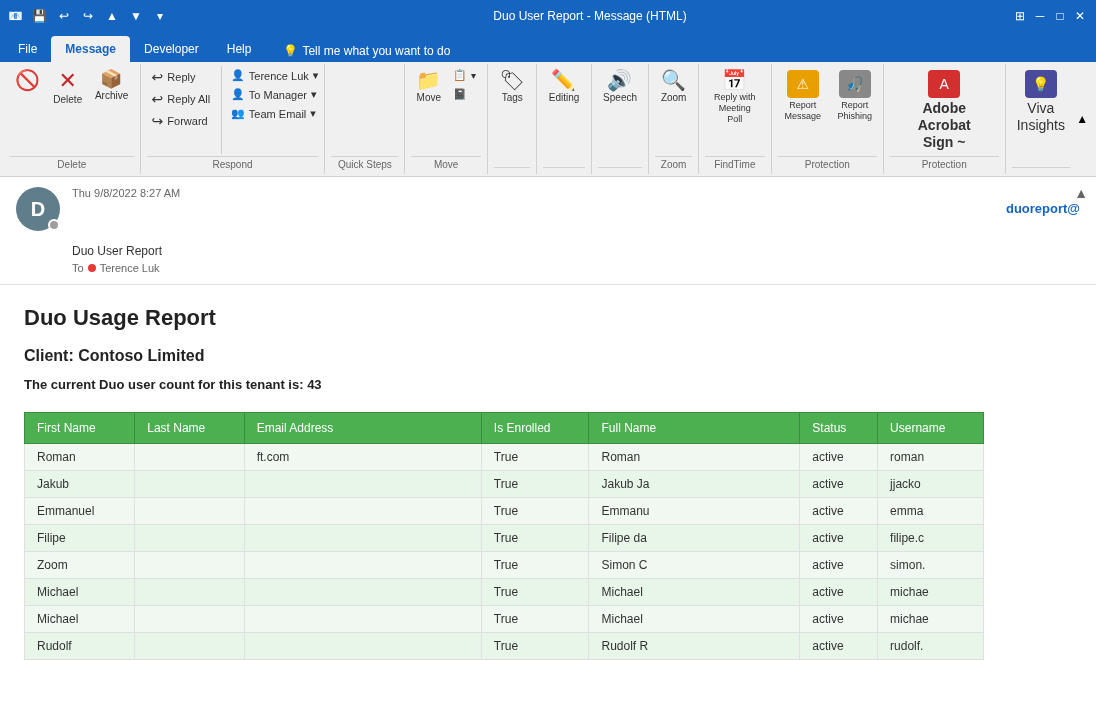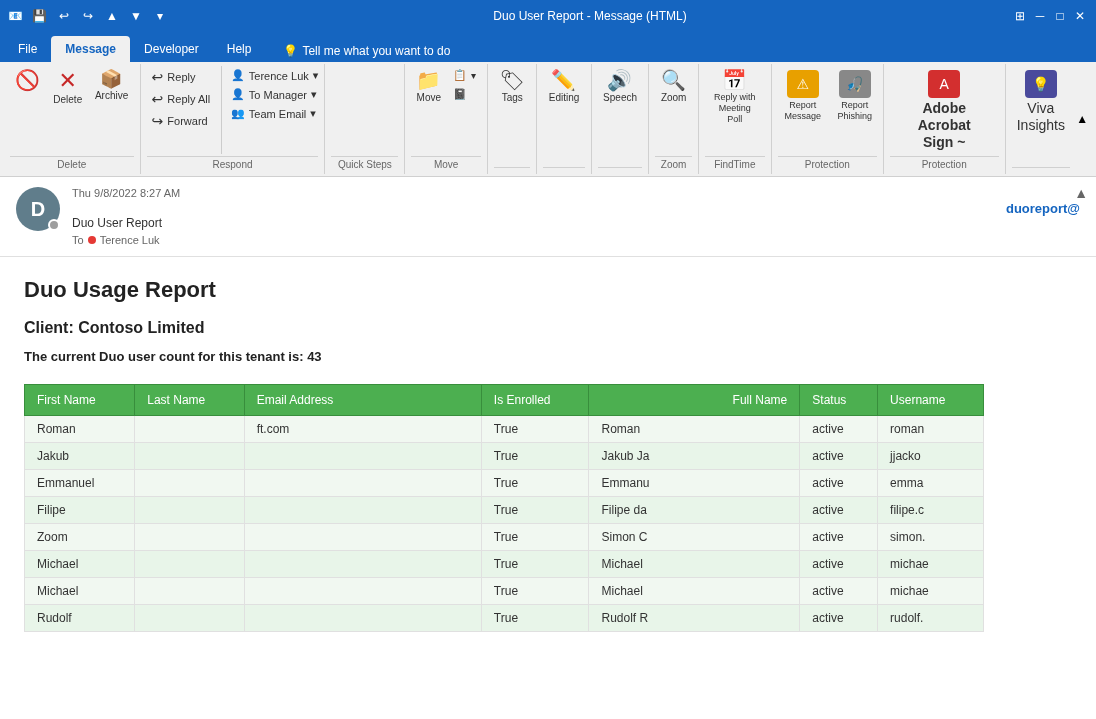--- a/index.html
+++ b/index.html
@@ -153,21 +153,21 @@
       width: 12px; height: 12px;
       background: #9e9e9e;
       border-radius: 50%;
       border: 2px solid white;
       position: absolute;
       bottom: 0; right: 0;
     }
     .message-header-info { flex: 1; }
     .message-timestamp { font-size: 11px; color: #666; margin-bottom: 2px; }
     .message-from { font-size: 13px; font-weight: 700; color: #1565c0; text-align: right; }
-    .message-subject { font-size: 12px; color: #333; }
+    .message-subject { font-size: 12px; color: #333; margin-top: 28px; }
     .message-to { font-size: 11px; color: #666; margin-top: 4px; display: flex; align-items: center; gap: 4px; }
     .to-dot { width: 8px; height: 8px; background: #e53935; border-radius: 50%; }
     .collapse-btn {
       position: absolute; right: 8px; top: 8px;
       cursor: pointer; font-size: 14px; color: #666;
     }
 
     
     .message-body-container {
       flex: 1;
@@ -445,21 +445,21 @@
       <div class="email-client">Client: Contoso Limited</div>
       <div class="email-count">The current Duo user count for this tenant is: 43</div>
 
       <table class="report-table">
         <thead>
           <tr>
             <th>First Name</th>
             <th>Last Name</th>
             <th style="min-width:180px;">Email Address</th>
             <th>Is Enrolled</th>
-            <th style="min-width:160px;text-align:right;">Full Name</th>
+            <th style="min-width:160px;">Full Name</th>
             <th>Status</th>
             <th>Username</th>
           </tr>
         </thead>
         <tbody id="table-body">
         <tr>
               <td>Roman</td>
               <td></td>
               <td>ft.com</td>
               <td>True</td>

